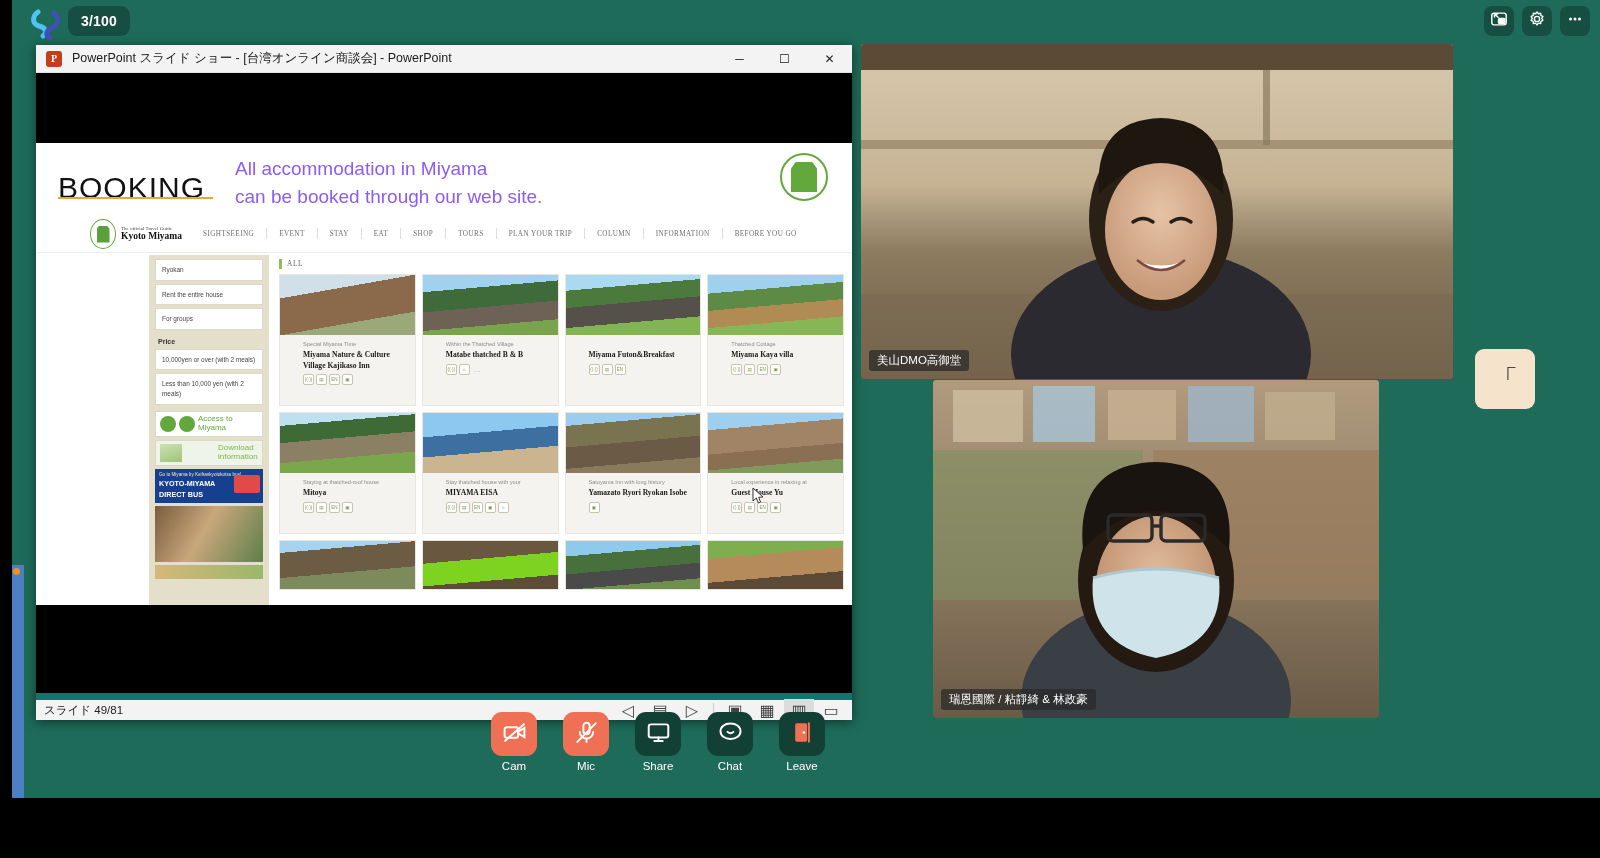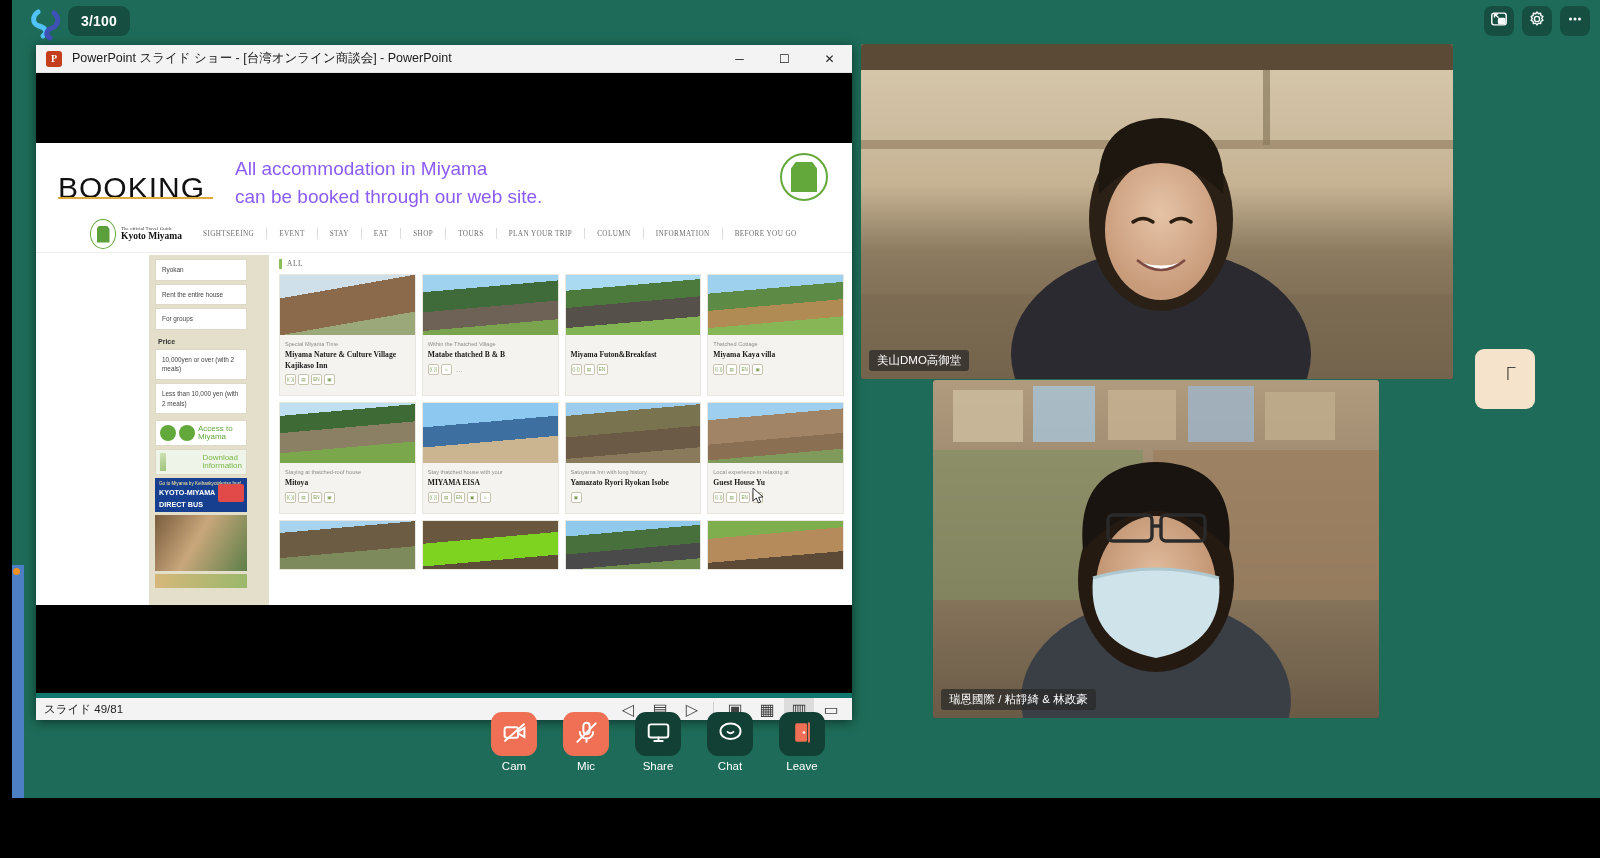--- a/index.html
+++ b/index.html
@@ -124,21 +124,21 @@
   .site-menu { display: flex; align-items: center; margin-left: 105px; text-align: right; }
   .site-menu .mi {
     font-size: 7.2px; color: #6d6d6d; letter-spacing: .4px; padding: 0 12px;
     font-family: "Liberation Serif", serif; white-space: nowrap; cursor: pointer;
   }
   .site-menu .sep { width: 1px; height: 11px; background: #dcdcdc; }
 
   .site-body { display: flex; height: 352px; }
   .site-side {
     width: 120px; margin-left: 113px; margin-top: 2px;
-    background: #e4dfcb; padding: 4px 22px 0 6px;
+    background: #e4dfcb; padding: 4px 6px 0 6px;
   }
   .filter-item {
     background: #fff; border: 1px solid #ddd9c6; font-size: 6.4px; color: #444;
     padding: 5px 6px; margin-bottom: 3px; line-height: 1.5; cursor: pointer;
   }
   .filter-head { font-size: 7px; font-weight: bold; color: #333; padding: 5px 3px 4px; }
   .side-banner { margin-top: 6px; }
   .bn {
     height: 26px; margin-bottom: 3px; border: 1px solid #ddd9c6; background: #fff;
     display: flex; align-items: center; padding: 0 4px; gap: 3px; cursor: pointer;
@@ -167,40 +167,40 @@
 
   .site-main { flex: 1; padding: 6px 8px 0 10px; }
   .all-label {
     font-size: 7.4px; color: #666; letter-spacing: .6px; margin-bottom: 5px;
     border-left: 3px solid #8bbf5a; padding-left: 5px; line-height: 10px;
     font-family: "Liberation Serif", serif;
   }
   .card-grid { display: grid; grid-template-columns: repeat(4, 1fr); gap: 6px; }
   .card { background: #f4f3ef; border: 1px solid #e8e6de; cursor: pointer; }
   .card-img { height: 60px; background-size: cover; background-position: center; }
-  .card-body { padding: 5px 5px 10px; }
+  .card-body { padding: 5px 5px 20px; margin-left: 18px; }
   .card-kicker { font-size: 5.6px; color: #8d8d8d; line-height: 1.5; margin-bottom: 2px;
     white-space: nowrap; overflow: hidden; }
   .card-title {
     font-size: 7.6px; color: #1a1a1a; font-weight: bold; line-height: 1.35;
     font-family: "Liberation Serif", serif; margin-bottom: 3px;
   }
   .amens { display: flex; gap: 2px; flex-wrap: wrap; }
   .amen {
     width: 11px; height: 11px; border: 1px solid #c8c3ae; background: #fff;
     border-radius: 2px; display: flex; align-items: center; justify-content: center;
     font-size: 4.6px; color: #7d9a4e;
   }
   .amen.dots { border: none; background: none; color: #aaa; font-size: 7px; }
   .card-row3 .card-img { height: 48px; }
 
   .ppt-statusbar {
     position: absolute; left: 0; bottom: 0; width: 816px; height: 27px;
     background: #f3f3f3; display: flex; align-items: center;
-    border-top: 5px solid #0f766e;
+    border-top: 7px solid #0f766e;
   }
   .slide-count { font-size: 11.5px; color: #222; margin-left: 8px; }
   .sb-icons { position: absolute; right: 6px; display: flex; align-items: center; gap: 2px; }
   .sb-ic {
     width: 30px; height: 22px; display: flex; align-items: center; justify-content: center;
     color: #444; cursor: pointer;
   }
   .sb-ic.active { background: #dcdcdc; }
   .sb-div { width: 1px; height: 14px; background: #cfcfcf; margin: 0 4px; }
 

